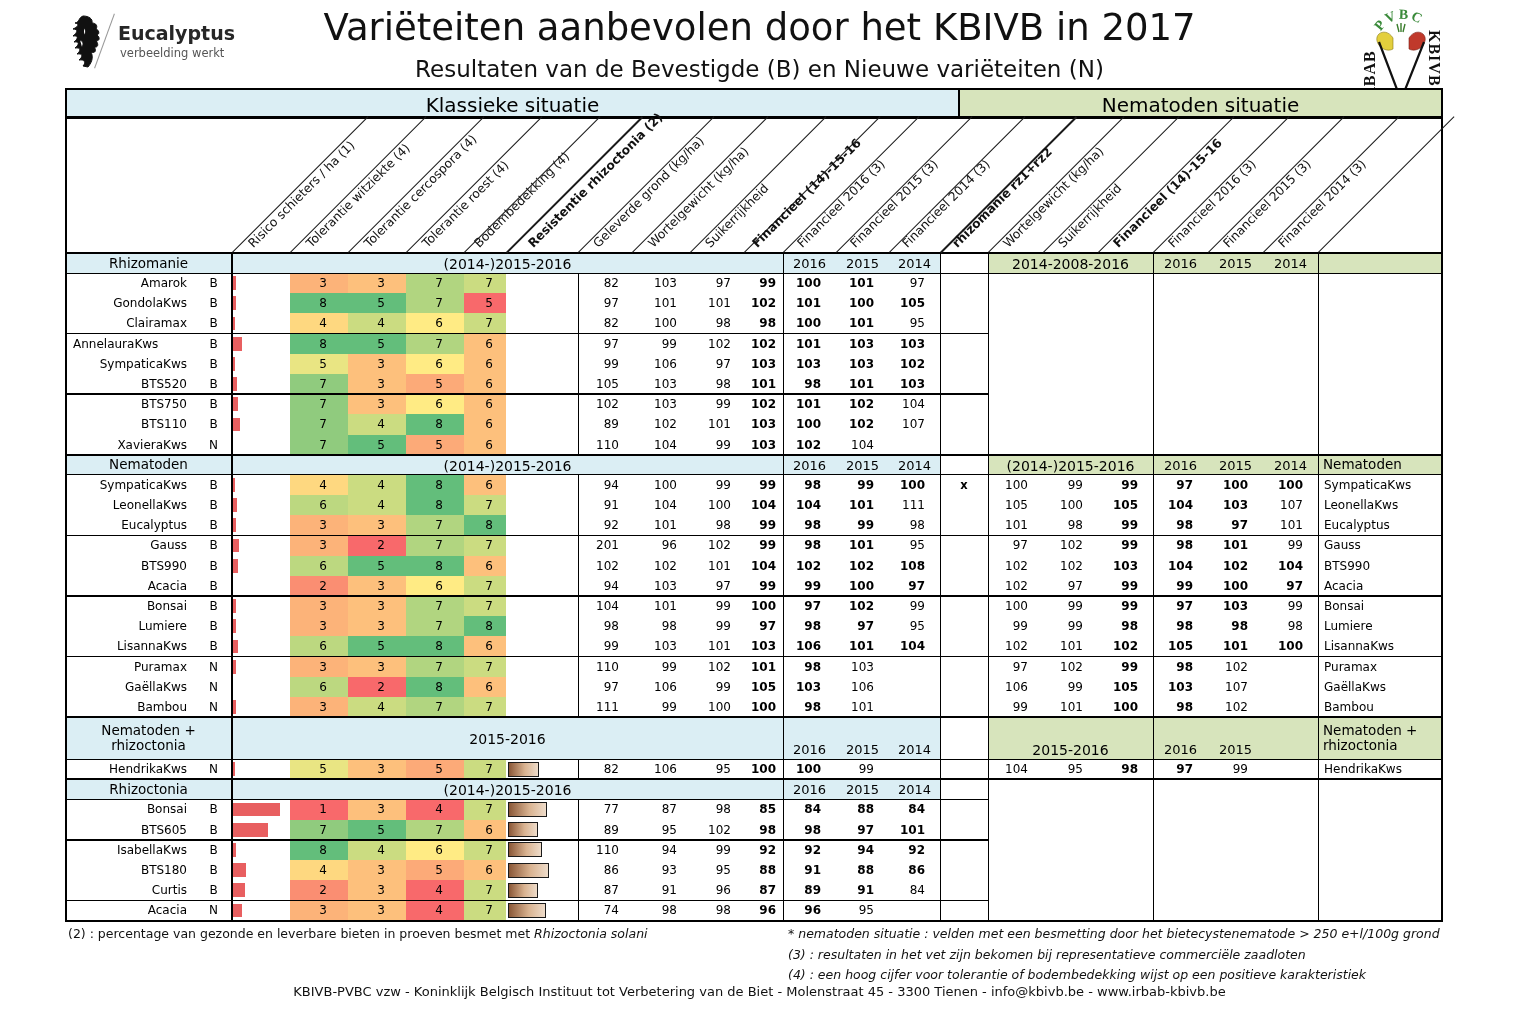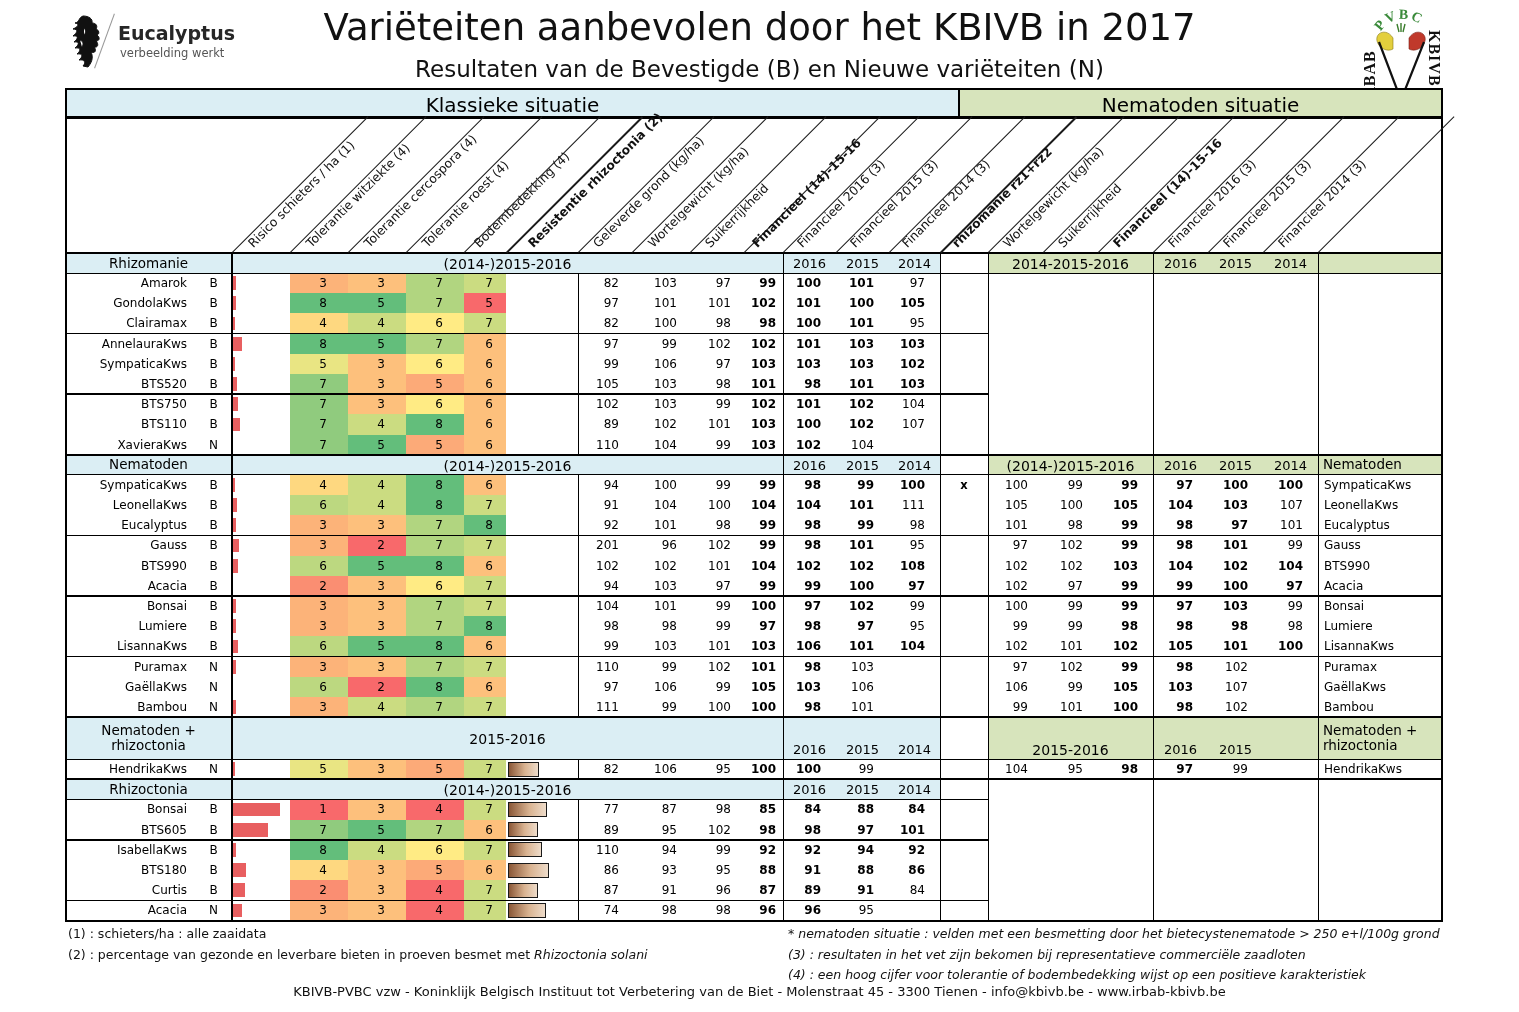--- a/index.html
+++ b/index.html
@@ -59,21 +59,21 @@
     </svg>
   </div>
 
   <div class="abs bandhead green" style="left:958px;top:88px;width:485px;">Nematoden situatie</div>
   <div class="abs bandhead blue" style="left:65px;top:88px;width:895px;">Klassieke situatie</div>
 
   <div id="table" class="abs" style="left:0;top:0;width:1519px;height:1012px;">
       <div class="cell blue" style="left: 65px; top: 253px; width: 167px; height: 20px; text-align: center; font-size: 13.5px; display: flex; align-items: center; justify-content: center; line-height: 15px;">Rhizomanie</div>
       <div class="cell blue" style="left: 232px; top: 253px; width: 551px; height: 20px; text-align: center; font-size: 14px; line-height: 18px; display: flex; align-items: flex-end; justify-content: center;">(2014-)2015-2016</div>
       <div class="cell blue" style="left: 783px; top: 253px; width: 157px; height: 20px; display: flex; align-items: flex-end;"><div style="width: 53px; text-align: center; font-size: 13px; line-height: 18px;">2016</div><div style="width: 53px; text-align: center; font-size: 13px; line-height: 18px;">2015</div><div style="width: 51px; text-align: center; font-size: 13px; line-height: 18px;">2014</div></div>
-      <div class="cell green" style="left: 988px; top: 253px; width: 165px; height: 20px; text-align: center; font-size: 14px; display: flex; align-items: flex-end; justify-content: center; line-height: 18px;">2014-2015-2016</div>
+      <div class="cell green" style="left: 988px; top: 253px; width: 165px; height: 20px; text-align: center; font-size: 14px; display: flex; align-items: flex-end; justify-content: center; line-height: 18px;">2014-2008-2016</div>
       <div class="cell green" style="left: 1153px; top: 253px; width: 165px; height: 20px; display: flex; align-items: flex-end;"><div style="width: 55px; text-align: center; font-size: 13px; line-height: 18px;">2016</div><div style="width: 55px; text-align: center; font-size: 13px; line-height: 18px;">2015</div><div style="width: 55px; text-align: center; font-size: 13px; line-height: 18px;">2014</div></div>
       <div class="cell green" style="left: 1318px; top: 253px; width: 125px; height: 20px; font-size: 13.5px; line-height: 15px; padding-left: 5px; display: flex; align-items: center;"></div>
       <div class="cell" style="left: 65px; top: 273px; width: 130px; height: 20.2px; text-align: right; padding-right: 8px; line-height: 20.2px;">Amarok</div>
       <div class="cell" style="left: 195px; top: 273px; width: 37px; height: 20.2px; text-align: center; line-height: 20.2px;">B</div>
       <div class="redbar" style="left: 233px; top: 276.2px; width: 2.9px; height: 13.8px;"></div>
       <div class="cell num" style="left: 290px; top: 273px; width: 58px; height: 20.2px; background: rgb(252, 179, 121); padding-right: 21px; line-height: 20.2px;">3</div>
       <div class="cell num" style="left: 348px; top: 273px; width: 58px; height: 20.2px; background: rgb(253, 192, 124); padding-right: 21px; line-height: 20.2px;">3</div>
       <div class="cell num" style="left: 406px; top: 273px; width: 58px; height: 20.2px; background: rgb(177, 213, 128); padding-right: 21px; line-height: 20.2px;">7</div>
       <div class="cell num" style="left: 464px; top: 273px; width: 42px; height: 20.2px; background: rgb(203, 220, 129); padding-right: 13px; line-height: 20.2px;">7</div>
       <div class="cell num" style="left: 578px; top: 273px; width: 54px; height: 20.2px; padding-right: 13px; line-height: 20.2px;">82</div>
@@ -104,21 +104,21 @@
       <div class="cell num" style="left: 348px; top: 313.4px; width: 58px; height: 20.2px; background: rgb(203, 220, 129); padding-right: 21px; line-height: 20.2px;">4</div>
       <div class="cell num" style="left: 406px; top: 313.4px; width: 58px; height: 20.2px; background: rgb(255, 235, 132); padding-right: 21px; line-height: 20.2px;">6</div>
       <div class="cell num" style="left: 464px; top: 313.4px; width: 42px; height: 20.2px; background: rgb(203, 220, 129); padding-right: 13px; line-height: 20.2px;">7</div>
       <div class="cell num" style="left: 578px; top: 313.4px; width: 54px; height: 20.2px; padding-right: 13px; line-height: 20.2px;">82</div>
       <div class="cell num" style="left: 632px; top: 313.4px; width: 58px; height: 20.2px; padding-right: 13px; line-height: 20.2px;">100</div>
       <div class="cell num" style="left: 690px; top: 313.4px; width: 54px; height: 20.2px; padding-right: 13px; line-height: 20.2px;">98</div>
       <div class="cell num bold" style="left: 744px; top: 313.4px; width: 39px; height: 20.2px; padding-right: 7px; line-height: 20.2px;">98</div>
       <div class="cell num bold" style="left: 783px; top: 313.4px; width: 53px; height: 20.2px; padding-right: 15px; line-height: 20.2px;">100</div>
       <div class="cell num bold" style="left: 836px; top: 313.4px; width: 53px; height: 20.2px; padding-right: 15px; line-height: 20.2px;">101</div>
       <div class="cell num" style="left: 889px; top: 313.4px; width: 51px; height: 20.2px; padding-right: 15px; line-height: 20.2px;">95</div>
-      <div class="cell" style="left: 65px; top: 333.6px; width: 130px; height: 20.2px; text-align: right; padding-right: 8px; line-height: 20.2px;">AnnelauraKws</div>
+      <div class="cell" style="left: 73px; top: 333.6px; width: 130px; height: 20.2px; padding-right: 8px; line-height: 20.2px;">AnnelauraKws</div>
       <div class="cell" style="left: 195px; top: 333.6px; width: 37px; height: 20.2px; text-align: center; line-height: 20.2px;">B</div>
       <div class="redbar" style="left: 233px; top: 336.8px; width: 9.28px; height: 13.8px;"></div>
       <div class="cell num" style="left: 290px; top: 333.6px; width: 58px; height: 20.2px; background: rgb(99, 190, 123); padding-right: 21px; line-height: 20.2px;">8</div>
       <div class="cell num" style="left: 348px; top: 333.6px; width: 58px; height: 20.2px; background: rgb(99, 190, 123); padding-right: 21px; line-height: 20.2px;">5</div>
       <div class="cell num" style="left: 406px; top: 333.6px; width: 58px; height: 20.2px; background: rgb(177, 213, 128); padding-right: 21px; line-height: 20.2px;">7</div>
       <div class="cell num" style="left: 464px; top: 333.6px; width: 42px; height: 20.2px; background: rgb(253, 192, 124); padding-right: 13px; line-height: 20.2px;">6</div>
       <div class="cell num" style="left: 578px; top: 333.6px; width: 54px; height: 20.2px; padding-right: 13px; line-height: 20.2px;">97</div>
       <div class="cell num" style="left: 632px; top: 333.6px; width: 58px; height: 20.2px; padding-right: 13px; line-height: 20.2px;">99</div>
       <div class="cell num" style="left: 690px; top: 333.6px; width: 54px; height: 20.2px; padding-right: 13px; line-height: 20.2px;">102</div>
       <div class="cell num bold" style="left: 744px; top: 333.6px; width: 39px; height: 20.2px; padding-right: 7px; line-height: 20.2px;">102</div>
@@ -630,21 +630,20 @@
       <div class="diaglabel bold" style="left: 960.16px; top: 236px; width: 10px; height: 15px;">rhizomanie rz1+rz2</div>
       <div class="diaglabel" style="left: 1011.1px; top: 236px; width: 10px; height: 15px;">Wortelgewicht (kg/ha)</div>
       <div class="diaglabel" style="left: 1066.1px; top: 236px; width: 10px; height: 15px;">Suikerrijkheid</div>
       <div class="diaglabel bold" style="left: 1121.1px; top: 236px; width: 10px; height: 15px;">Financieel (14)-15-16</div>
       <div class="diaglabel" style="left: 1176.1px; top: 236px; width: 10px; height: 15px;">Financieel 2016 (3)</div>
       <div class="diaglabel" style="left: 1231.1px; top: 236px; width: 10px; height: 15px;">Financieel 2015 (3)</div>
       <div class="diaglabel" style="left: 1286.1px; top: 236px; width: 10px; height: 15px;">Financieel 2014 (3)</div>
     </div>
 
   <div class="abs fnote" style="left:68px;top:924px;">
-    <div>(1) : schieters/ha : alle zaaidata</div>
     <div><span>(2) : percentage van gezonde en leverbare bieten in proeven besmet met </span><i>Rhizoctonia solani</i></div>
   </div>
   <div class="abs fnote" style="left:788px;top:924px;font-style:italic;">
     <div>* nematoden situatie : velden met een besmetting door het bietecystenematode &gt; 250 e+l/100g grond</div>
     <div>(3) : resultaten in het vet zijn bekomen bij representatieve commerciële zaadloten</div>
     <div>(4) : een hoog cijfer voor tolerantie of bodembedekking wijst op een positieve karakteristiek</div>
   </div>
   <div class="abs footer">KBIVB-PVBC vzw - Koninklijk Belgisch Instituut tot Verbetering van de Biet - Molenstraat 45 - 3300 Tienen - info@kbivb.be - www.irbab-kbivb.be</div>
 </div>
 

